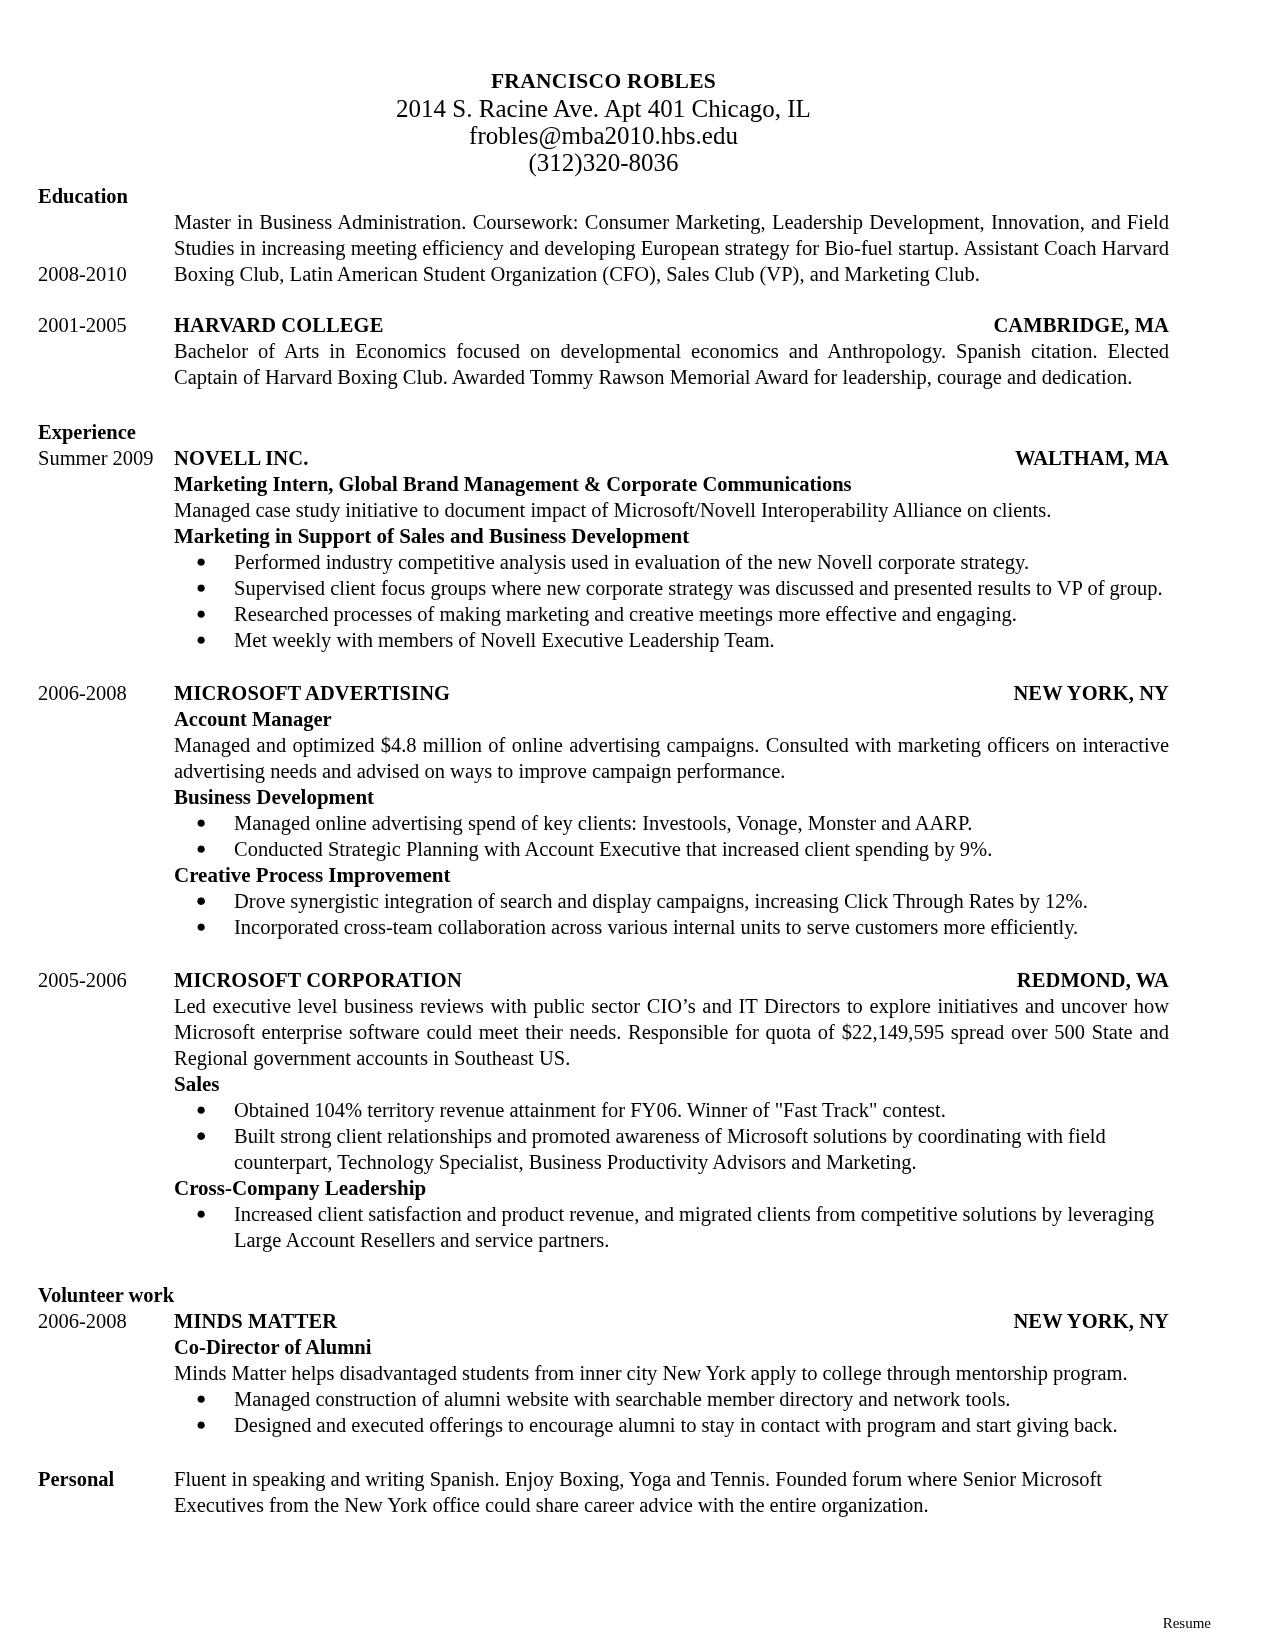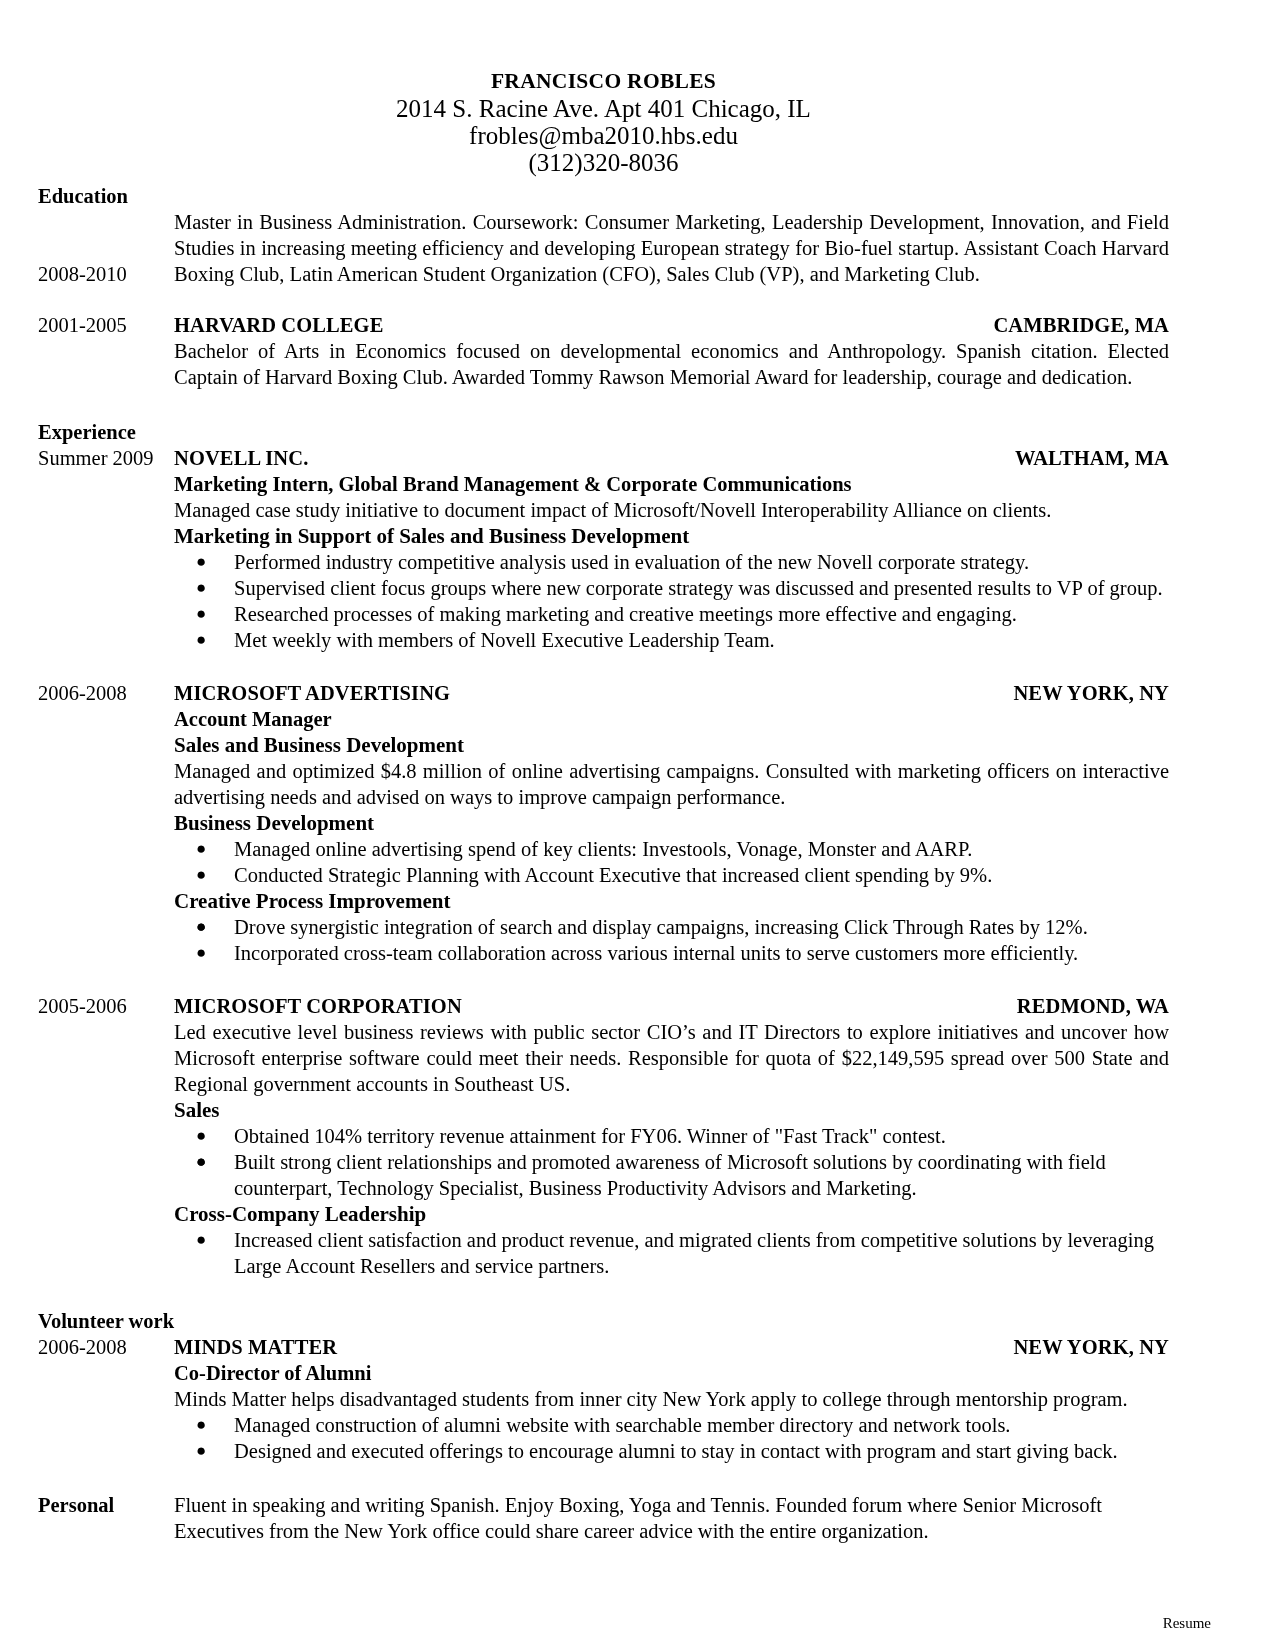--- a/index.html
+++ b/index.html
@@ -188,21 +188,20 @@
 
   <div class="entry" style="margin-top:27px;">
     <div class="col-date">2006-2008</div>
     <div class="col-body">
       <div class="org-row">
         <span class="org-name">MICROSOFT ADVERTISING</span>
         <span class="org-loc">NEW YORK, NY</span>
       </div>
       <div class="role">Account Manager</div>
 
-      <div class="subhead">Sales and Business Development</div>
       <div class="para">Managed and optimized $4.8 million of online advertising campaigns.  Consulted with marketing officers on interactive advertising needs and advised on ways to improve campaign performance.</div>
 
       <div class="subhead">Business Development</div>
       <ul class="bullets">
         <li><span class="bul">●</span><span>Managed online advertising spend of key clients: Investools, Vonage, Monster and AARP.</span></li>
         <li><span class="bul">●</span><span>Conducted Strategic Planning with Account Executive that increased client spending by 9%.</span></li>
       </ul>
 
       <div class="subhead">Creative Process Improvement</div>
       <ul class="bullets">

